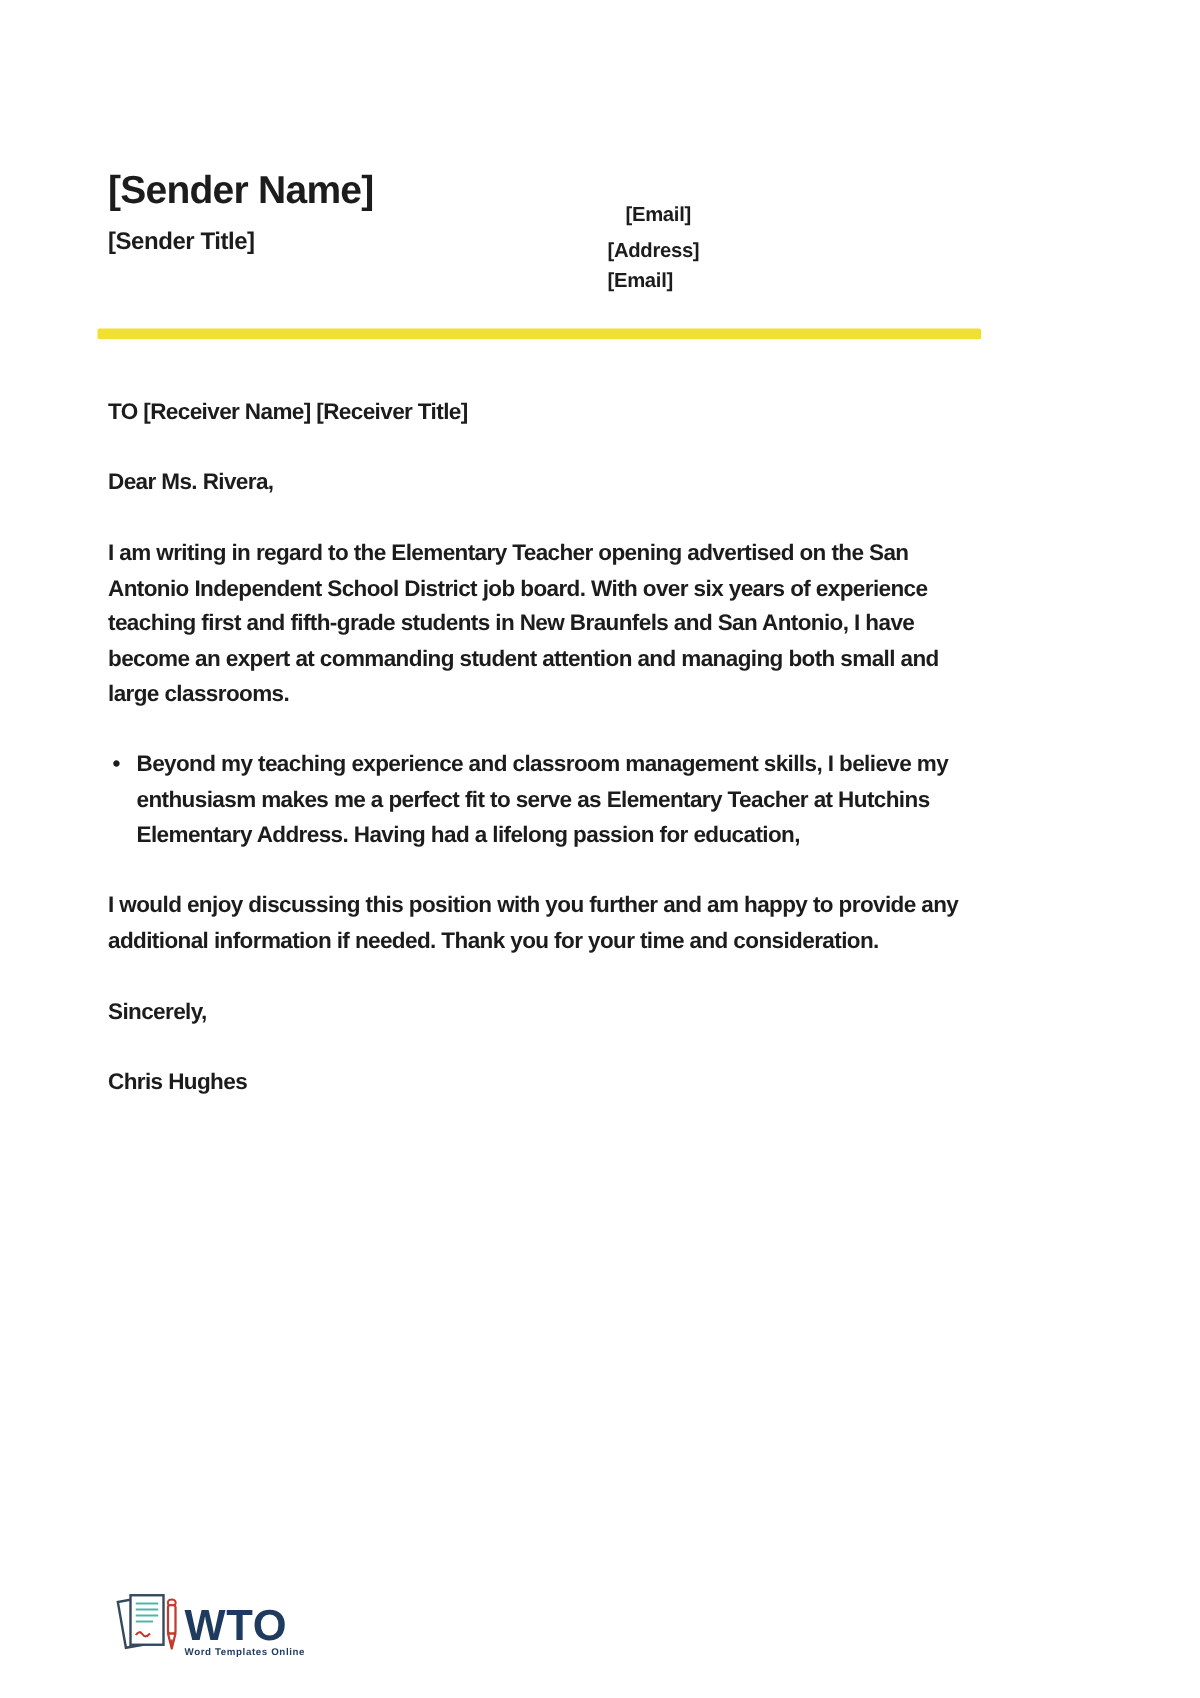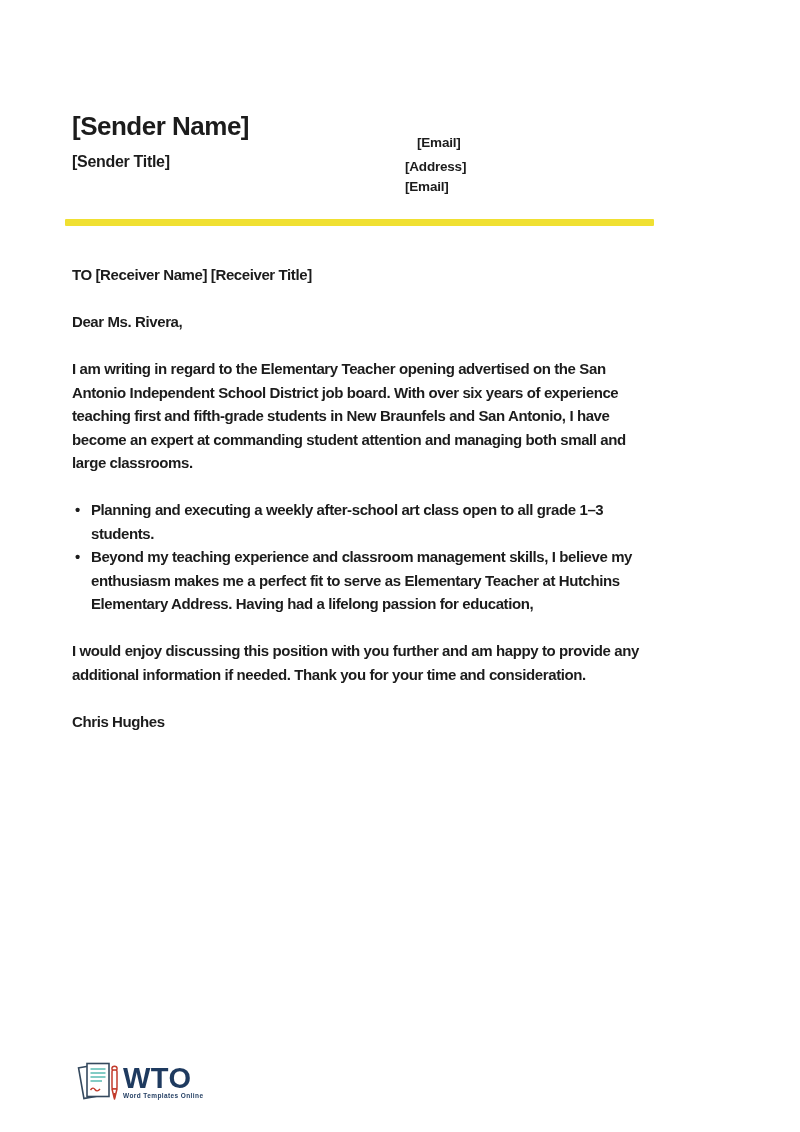--- a/index.html
+++ b/index.html
@@ -64,21 +64,21 @@
     position: absolute;
     left: 3px;
     top: 0;
   }
   
   .logo {
     position: absolute;
     left: 76px;
     top: 1059px;
     display: flex;
-    align-items: center;
+    align-items: flex-end;
   }
   .logo-icon { display: block; }
   .logo-textcol { margin-left: 3px; }
   .logo-wto {
     font-size: 29px;
     font-weight: 700;
     line-height: 26px;
     letter-spacing: 0.5px;
   }
   .logo-tagline {
@@ -108,24 +108,24 @@
       </div>
     </div>
 
     <div class="divider" id="divider" style="background: rgb(240, 224, 50);"></div>
 
     <div class="letter">
       <p>TO [Receiver Name] [Receiver Title]</p>
       <p>Dear Ms. Rivera,</p>
       <p>I am writing in regard to the Elementary Teacher opening advertised on the San Antonio Independent School District job board. With over six years of experience teaching first and fifth-grade students in New Braunfels and San Antonio, I have become an expert at commanding student attention and managing both small and large classrooms.</p>
       <ul>
-        <li>Planning and executing a weekly after-school art class open to all grade 1–3 students.</li>
         <li>Beyond my teaching experience and classroom management skills, I believe my enthusiasm makes me a perfect fit to serve as Elementary Teacher at Hutchins Elementary Address. Having had a lifelong passion for education,</li>
       </ul>
       <p>I would enjoy discussing this position with you further and am happy to provide any additional information if needed. Thank you for your time and consideration.</p>
+      <p>Sincerely,</p>
       <p>Chris Hughes</p>
     </div>
 
   </div>
 
   <div class="logo">
     <svg class="logo-icon" width="44" height="46" viewBox="0 0 44 46" fill="none" xmlns="http://www.w3.org/2000/svg">
 
       <g transform="rotate(-10 15 22)">
         <rect x="5" y="7" width="22" height="31" fill="#ffffff" stroke="#35495E" stroke-width="1.6"></rect>

